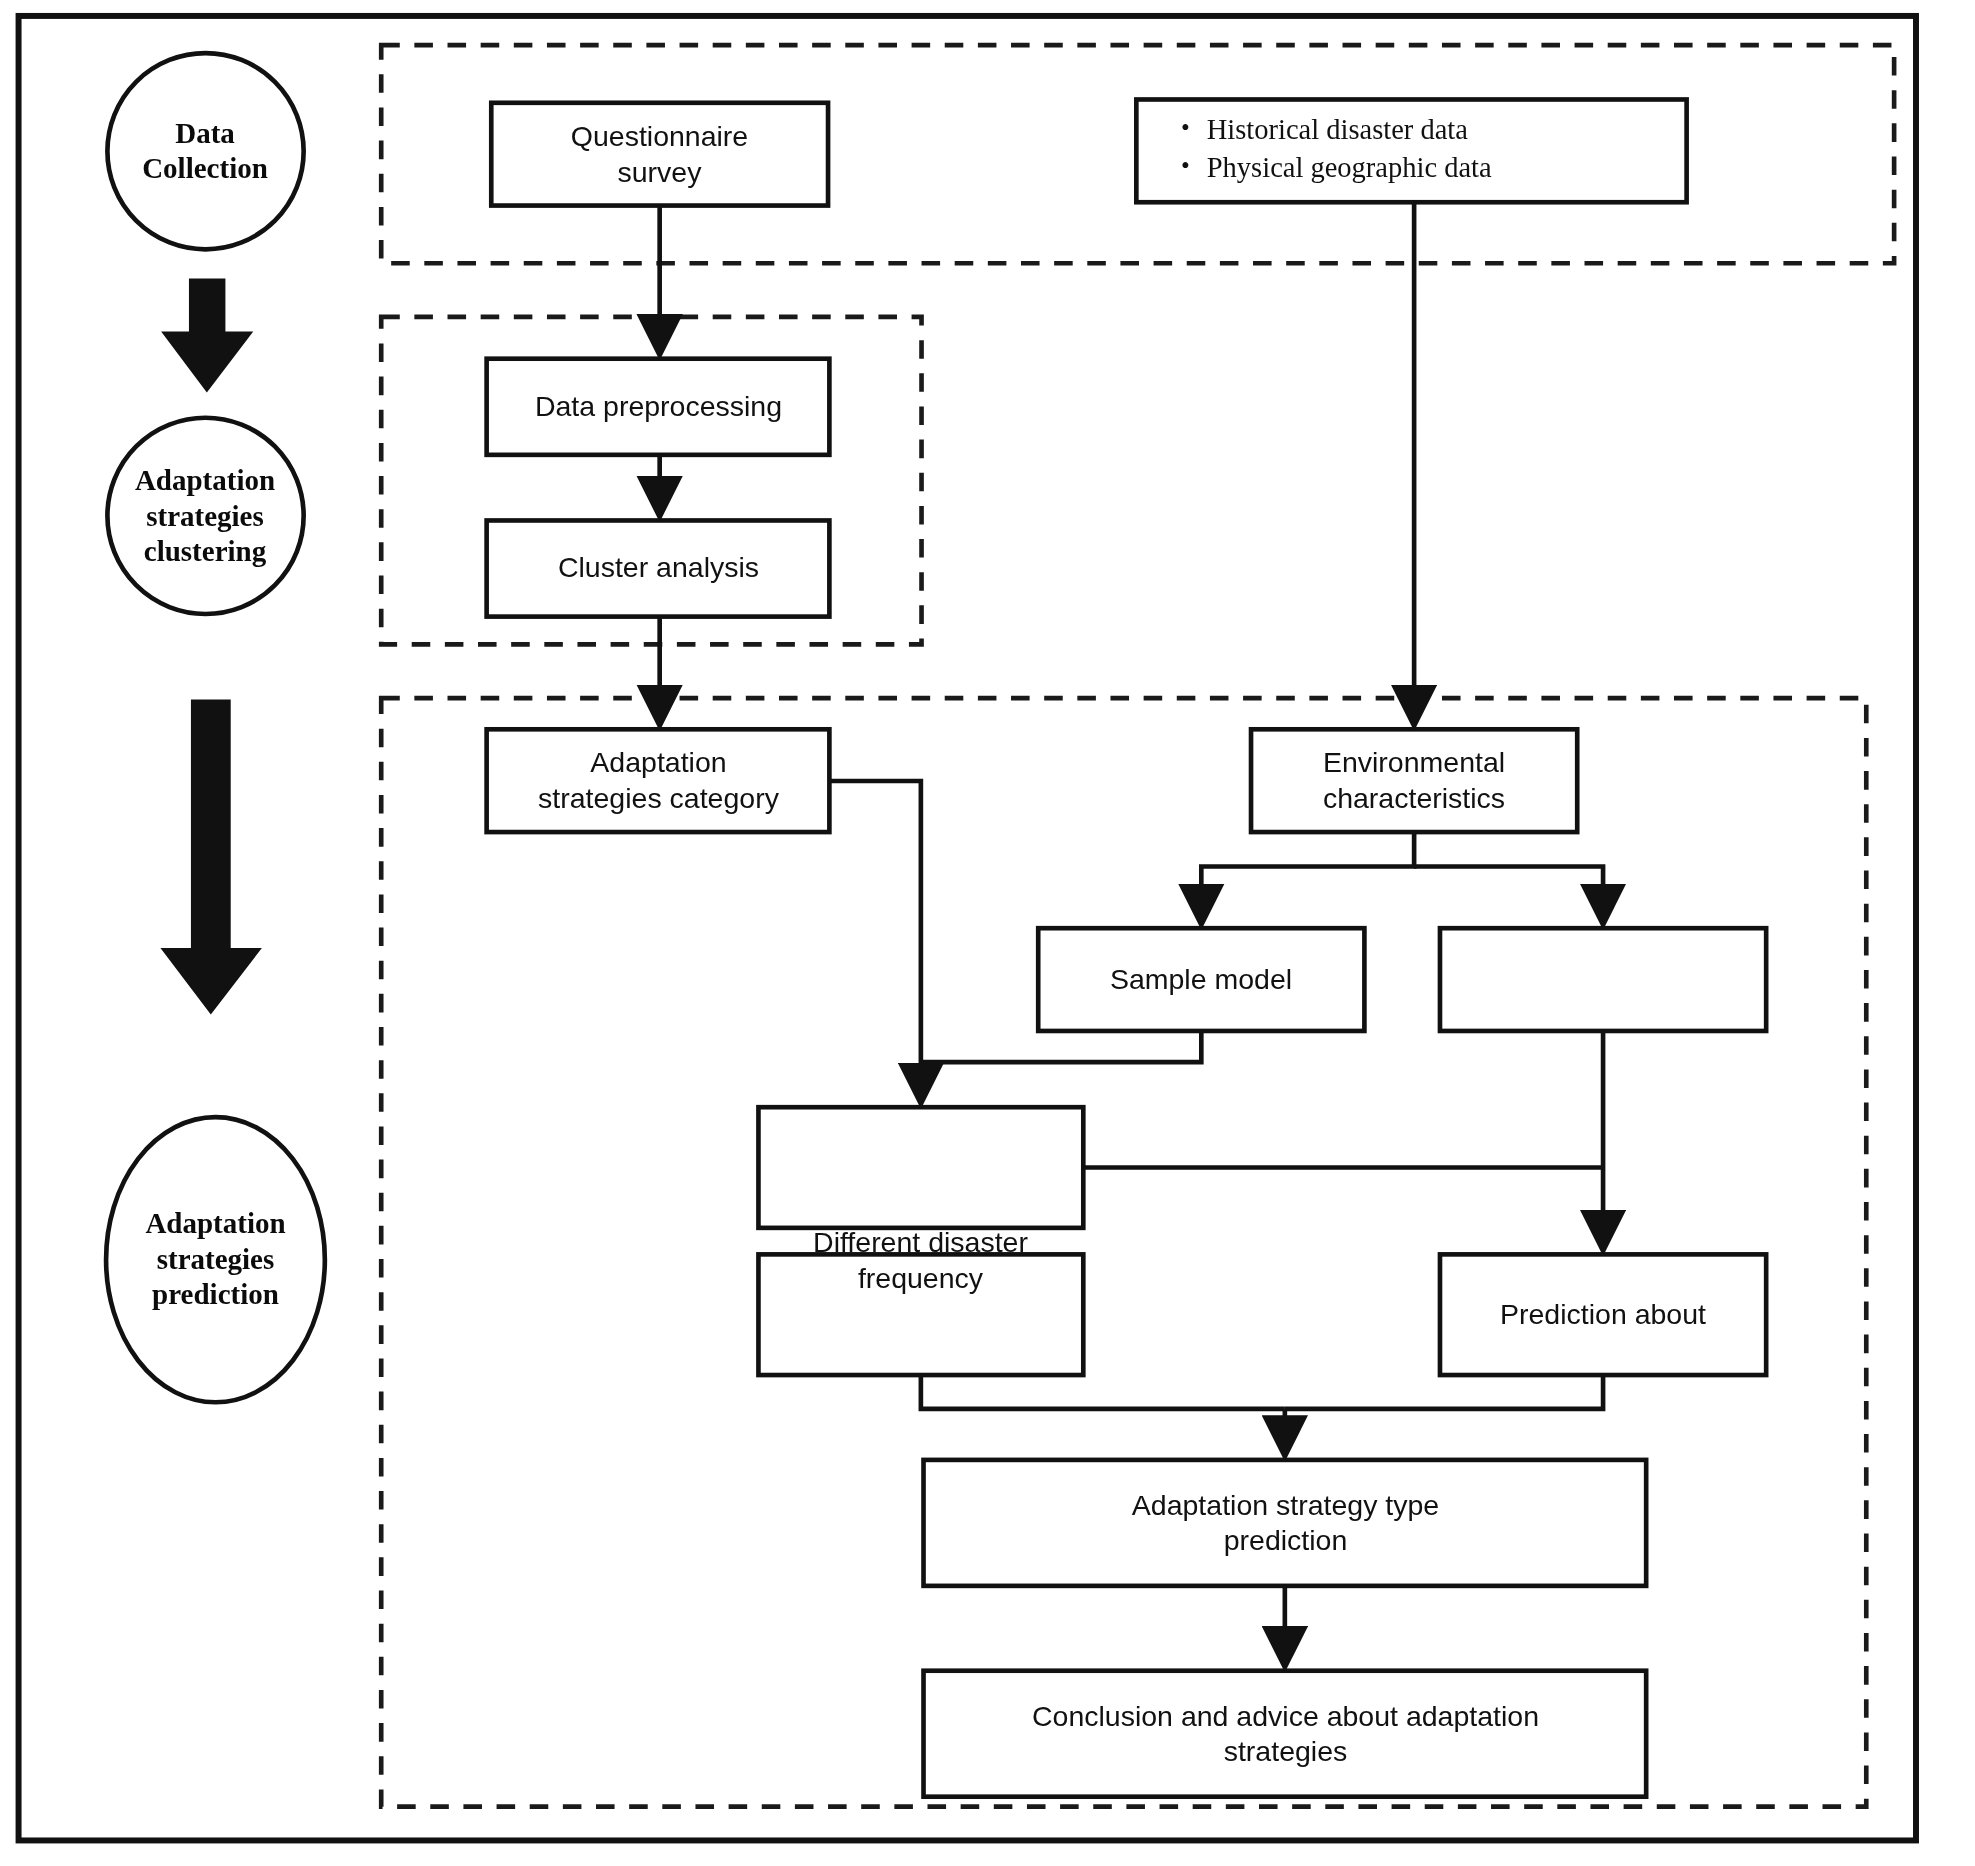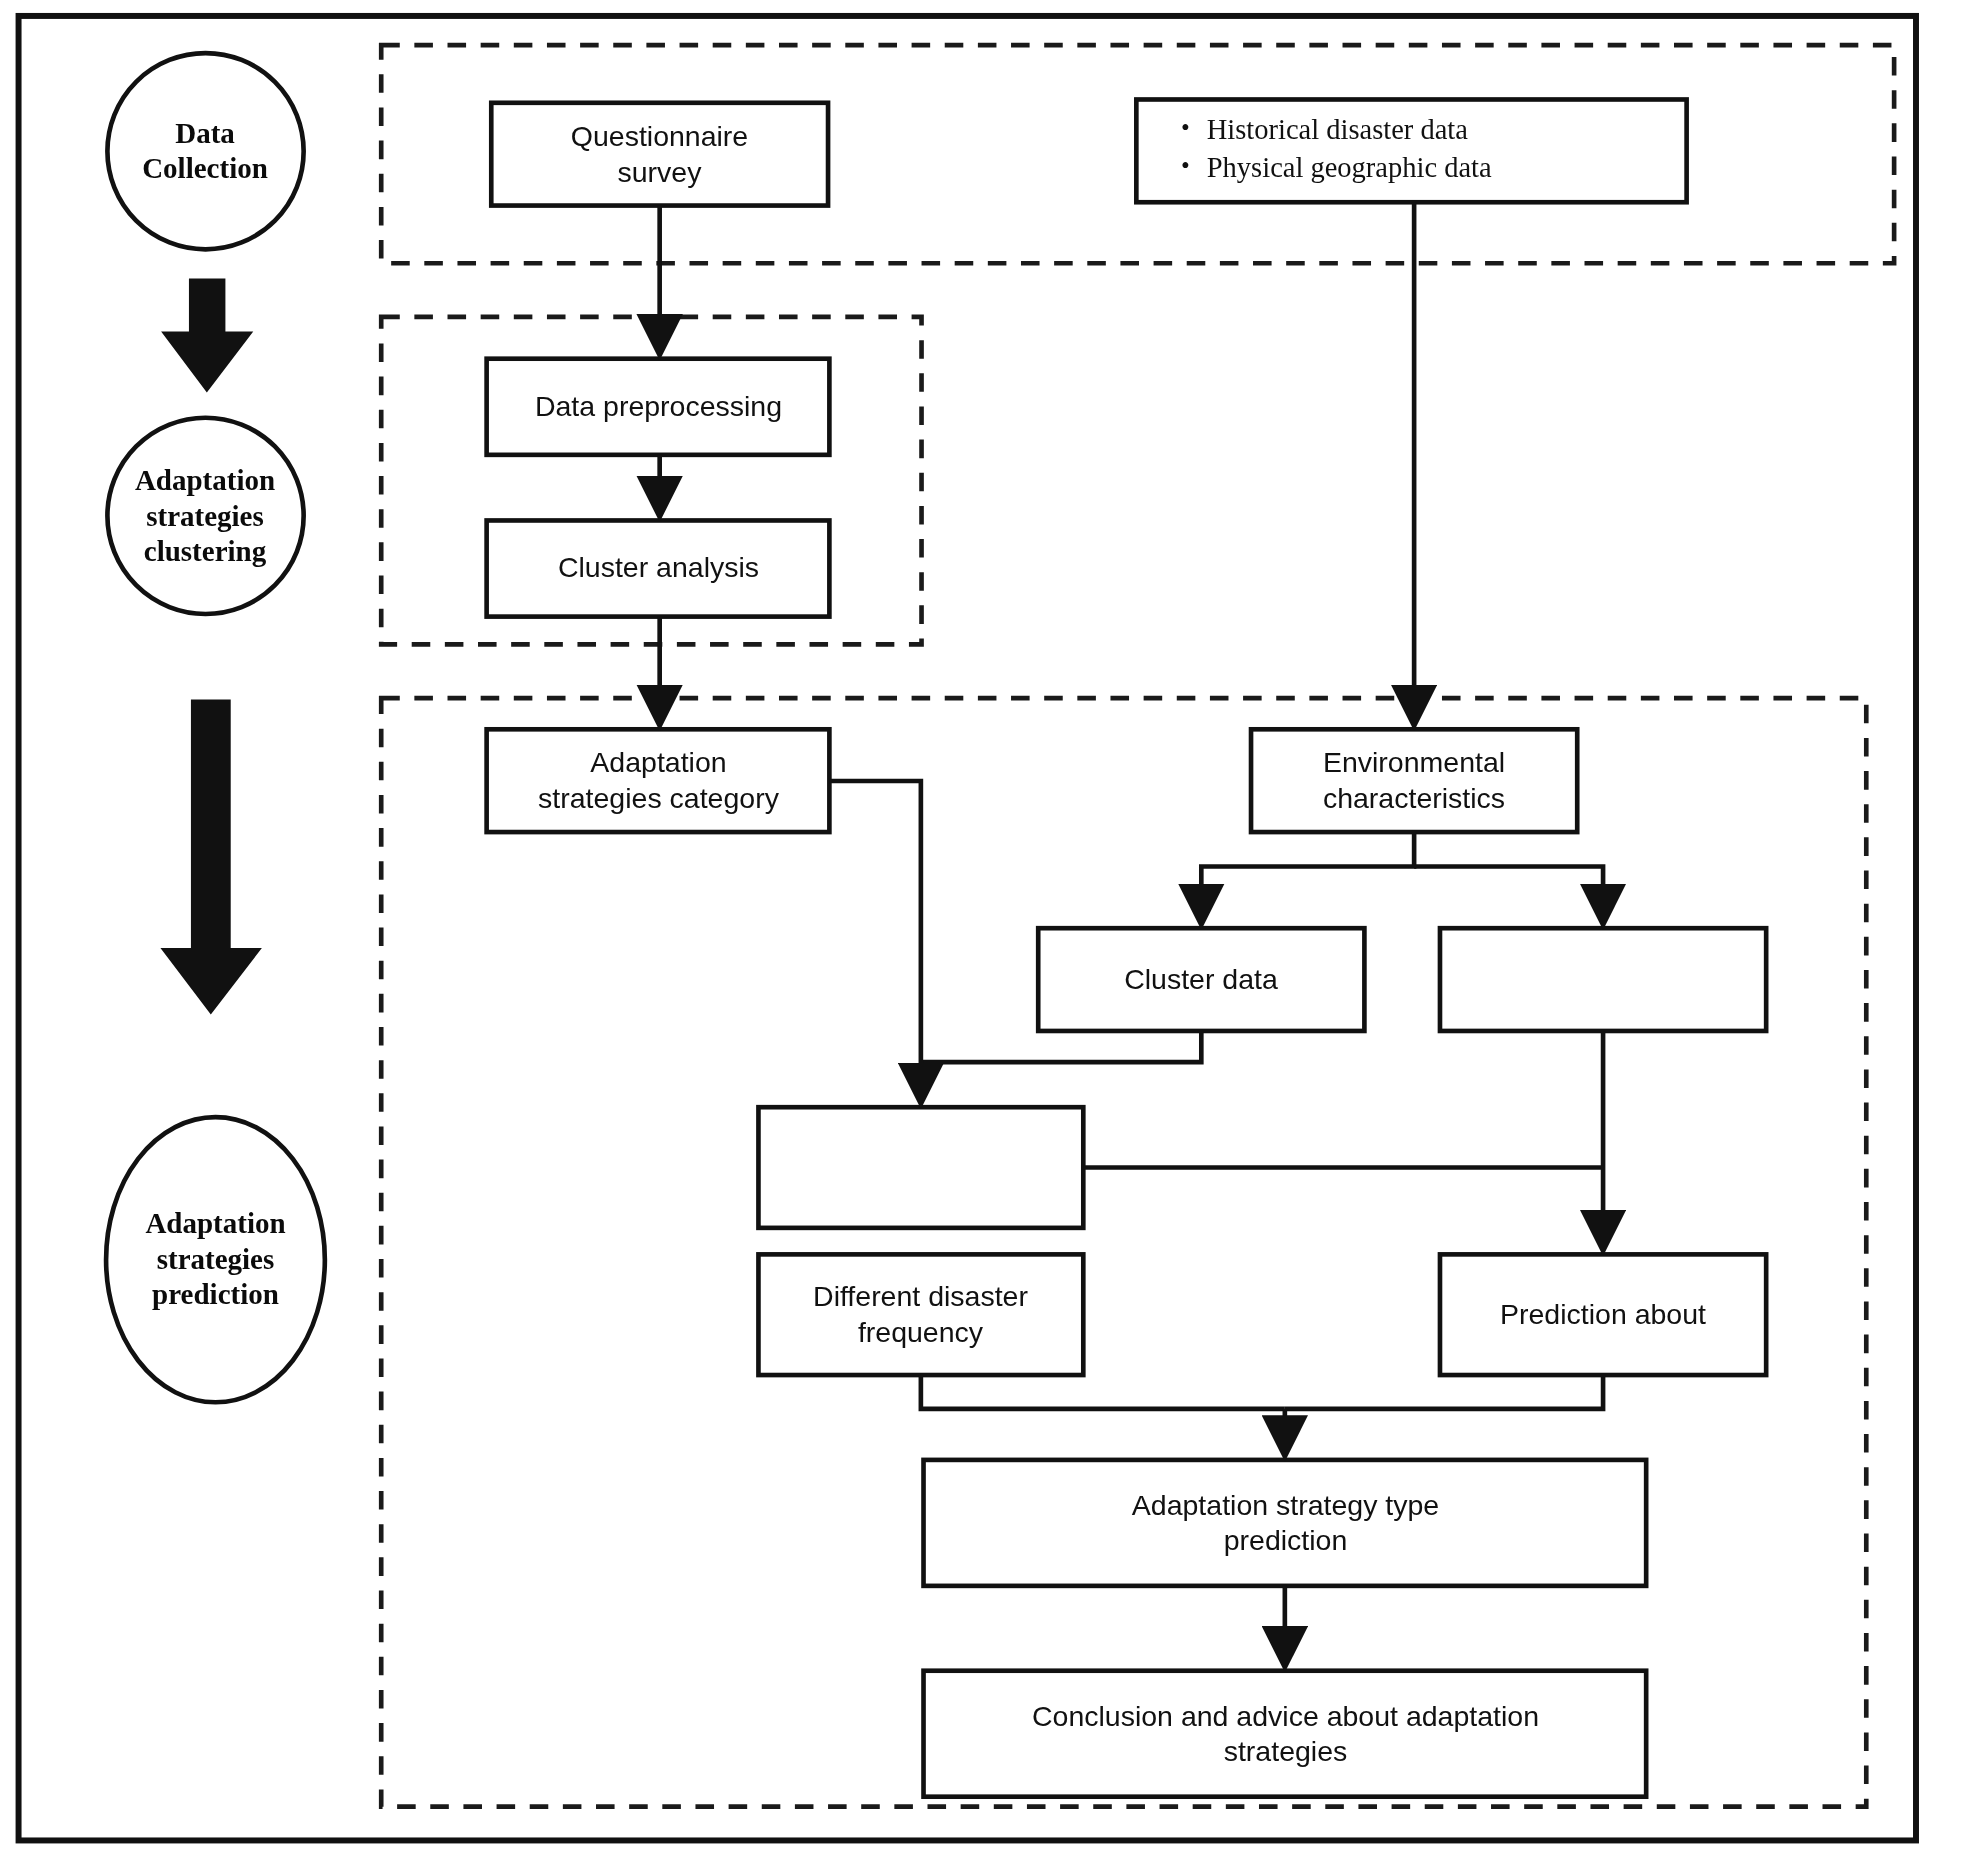--- a/index.html
+++ b/index.html
@@ -179,25 +179,25 @@
   <div class="node-text" style="left:487px; top:359px; width:343px; height:96px;">Data preprocessing</div>
 
   <div class="node-text" style="left:487px; top:520px; width:343px; height:96px;text-align:right;">Cluster analysis</div>
 
   <div class="node-text" style="left:483px; top:729px; width:351px; height:103px;">Adaptation
 strategies category</div>
 
   <div class="node-text" style="left:1251px; top:729px; width:326px; height:103px;">Environmental
 characteristics</div>
 
-  <div class="node-text" style="left:1038px; top:928px; width:326px; height:103px;">Cluster data</div>
-
-
-
-  <div class="node-text" style="left:758px; top:1254px; width:325px; height:121px;">Different disaster
+  <div class="node-text" style="left:1038px; top:928px; width:326px; height:103px;">Sample model</div>
+
+
+
+  <div class="node-text" style="left:758px; top:1200px; width:325px; height:121px;">Different disaster
 frequency</div>
 
   <div class="node-text" style="left:1440px; top:1254px; width:326px; height:121px;">Prediction about</div>
 
   <div class="node-text" style="left:924px; top:1460px; width:723px; height:126px;">Adaptation strategy type
 prediction</div>
 
   <div class="node-text" style="left:924px; top:1671px; width:723px; height:126px;">Conclusion and advice about adaptation
 strategies</div>
 

